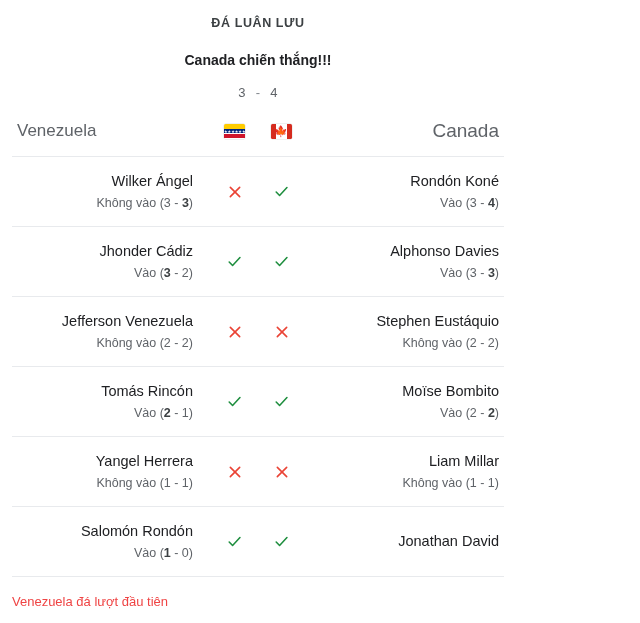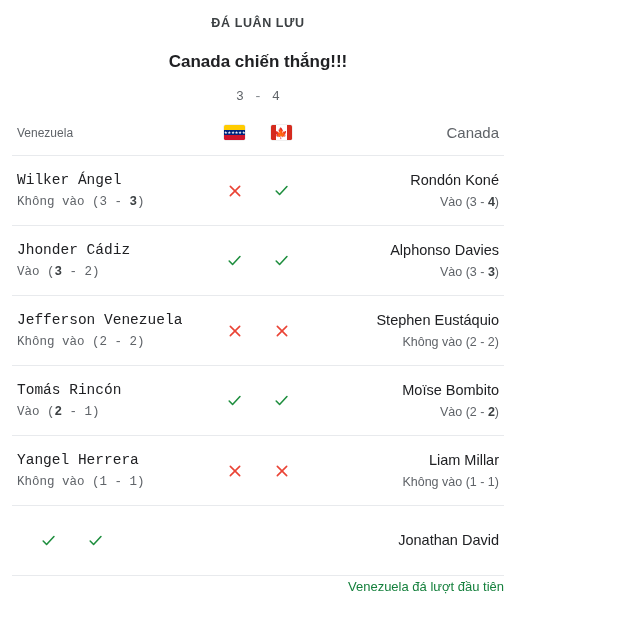--- a/index.html
+++ b/index.html
@@ -22,59 +22,58 @@
   .header-title {
     text-align: center;
     font-size: 12.5px;
     font-weight: bold;
     letter-spacing: 0.6px;
     color: #3c4043;
     padding-top: 16px;
   }
   .result-title {
     text-align: center;
-    font-size: 17px;
+    font-size: 14px;
     font-weight: bold;
     color: #202124;
     padding-top: 22px;
   }
   .score-row {
     text-align: center;
     font-size: 13px;
     color: #5f6368;
     padding-top: 17px;
     letter-spacing: 0.2px;
-    font-family: Liberation Mono, monospace;
   }
   .score-row .sc {
     font-weight: normal;
     color: #5f6368;
   }
   .score-row .dash {
     display: inline-block;
     padding: 0 10px;
     color: #80868b;
   }
   .teams-row {
     display: flex;
     align-items: center;
     padding-top: 20px;
     padding-bottom: 14px;
   }
   .team-name-left {
     flex: 1;
     text-align: left;
-    font-size: 12px;
+    font-size: 17px;
     color: #5f6368;
     padding-left: 5px;
   }
   .team-name-right {
     flex: 1;
     text-align: right;
-    font-size: 15px;
+    font-size: 19px;
     color: #5f6368;
     padding-right: 5px;
   }
   .flags {
     width: 120px;
     display: flex;
     justify-content: center;
     align-items: center;
     gap: 26px;
   }
@@ -108,21 +107,21 @@
     align-items: center;
     border-top: 1px solid #e8eaed;
     min-height: 70px;
     box-sizing: border-box;
   }
   .player {
     flex: 1;
     padding: 12px 5px;
     box-sizing: border-box;
   }
-  .player.left { text-align: left; font-family: Liberation Mono, monospace; }
+  .player.left { text-align: right; }
   .player.right { text-align: right; }
   .pname {
     font-size: 14.5px;
     color: #202124;
     line-height: 19px;
   }
   .pstatus {
     font-size: 12.5px;
     color: #5f6368;
     line-height: 18px;
@@ -140,24 +139,24 @@
     width: 21px;
     text-align: center;
     font-size: 16px;
     line-height: 16px;
   }
   .mark.scored { color: #1e8e3e; }
   .mark.missed { color: #ea4335; }
   .mark svg { display: block; margin: 0 auto; }
   .footer {
     border-top: 1px solid #e8eaed;
-    text-align: right;
+    text-align: left;
     font-size: 13px;
-    color: #15803d;
-    padding-top: 3px;
+    color: #ef4444;
+    padding-top: 17px;
   }
 </style>
 </head>
 <body>
 
 <div class="wrap">
 
   <div class="header-title">ĐÁ LUÂN LƯU</div>
 
   <div class="result-title">Canada chiến thắng!!!</div>
@@ -290,20 +289,24 @@
               <path d="M5 5 L19 19 M19 5 L5 19" fill="none" stroke="#ea4335" stroke-width="2.4" stroke-linecap="round"></path>
             </svg>
           </span>
         </div>
         <div class="player right">
           <div class="pname">Liam Millar</div>
           <div class="pstatus">Không vào (1 - 1)</div>
         </div>
       </div>
       <div class="row">
+        <div class="player left">
+          <div class="pname">Salomón Rondón</div>
+          <div class="pstatus">Vào (<b>1</b> - 0)</div>
+        </div>
         <div class="marks">
           <span class="mark scored">
             <svg width="17" height="17" viewBox="0 0 24 24" aria-hidden="true">
               <path d="M4.5 12.8 L9.3 17.6 L19.7 6.4" fill="none" stroke="#1e8e3e" stroke-width="2.2" stroke-linecap="round" stroke-linejoin="round"></path>
             </svg>
           </span>
           <span class="mark scored">
             <svg width="17" height="17" viewBox="0 0 24 24" aria-hidden="true">
               <path d="M4.5 12.8 L9.3 17.6 L19.7 6.4" fill="none" stroke="#1e8e3e" stroke-width="2.2" stroke-linecap="round" stroke-linejoin="round"></path>
             </svg>

